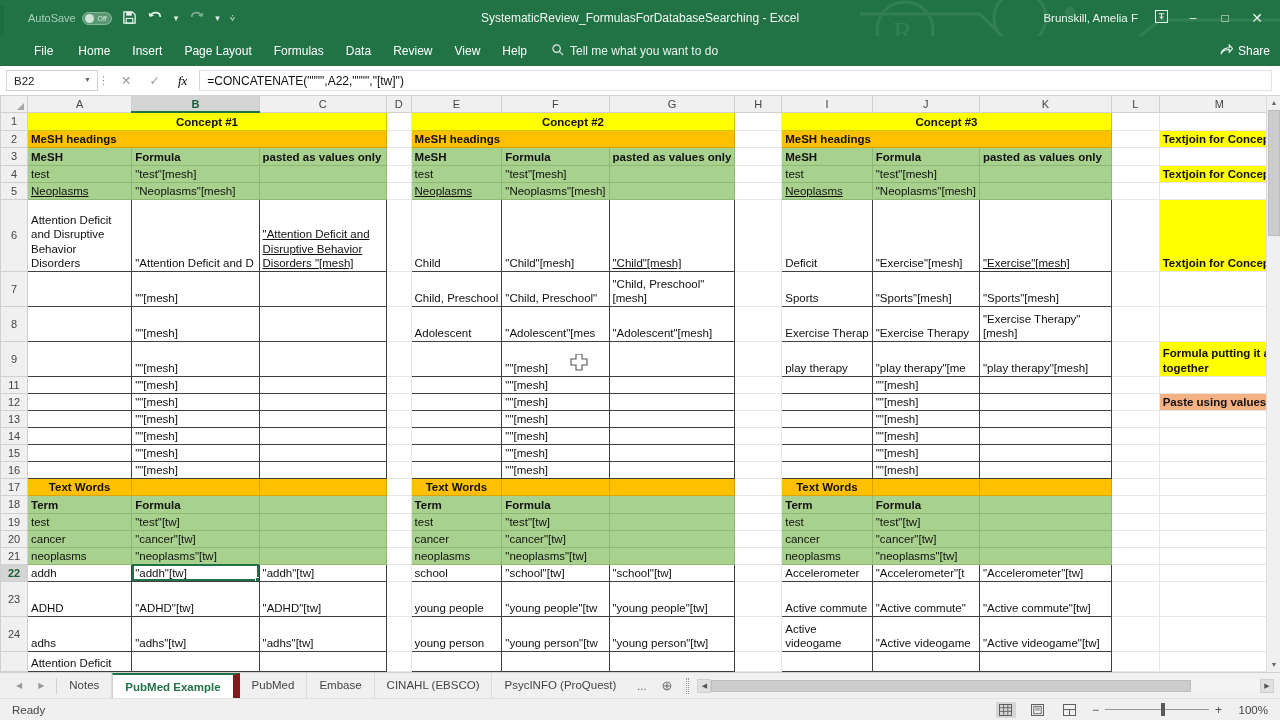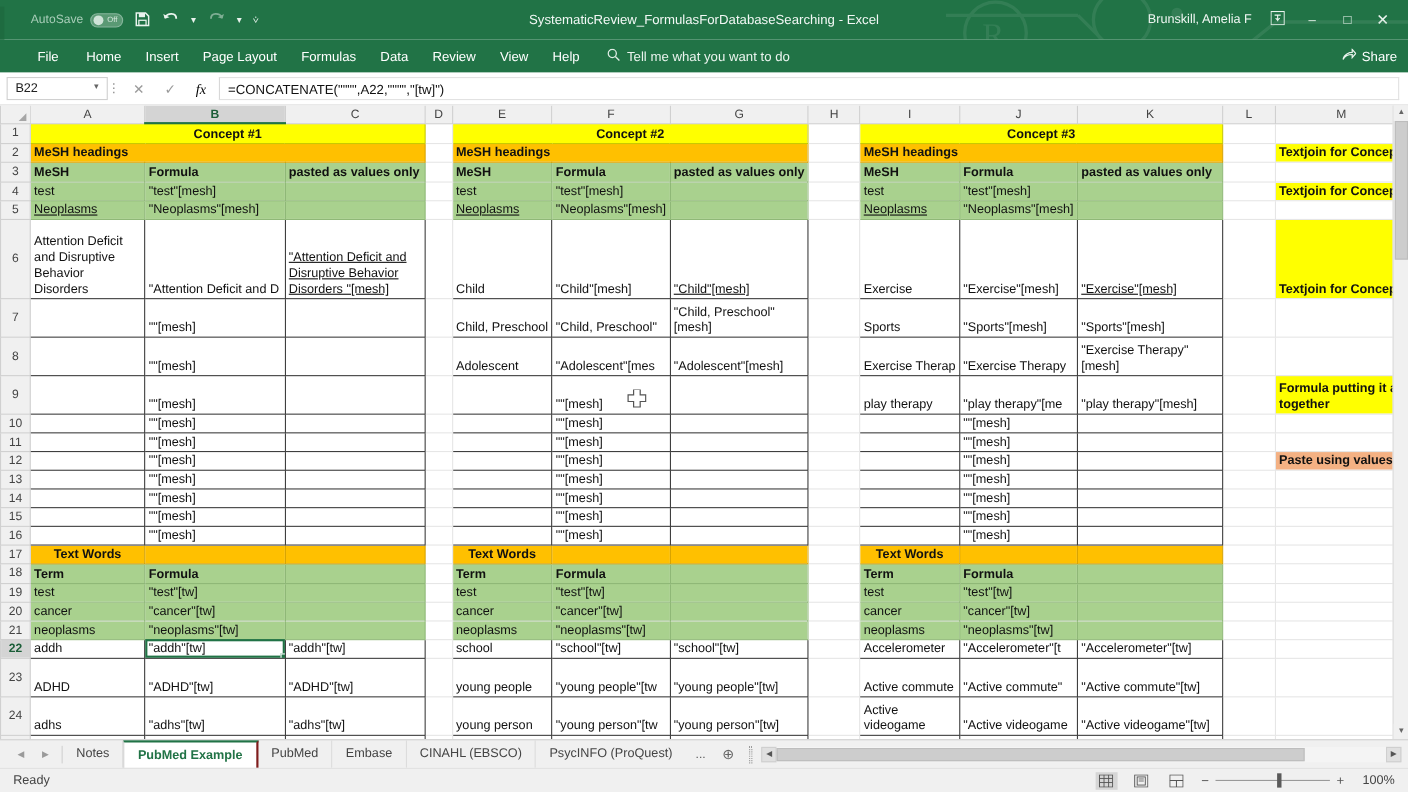--- a/index.html
+++ b/index.html
@@ -118,21 +118,21 @@
     position:absolute; left:0; top:672px; width:1280px; height:26px;
     background:#f0f0f0; border-top:1px solid #d0d0d0; display:flex; align-items:center;
   }
   .navarrows { display:flex; gap:16px; padding:0 12px 0 16px; color:#9a9a9a; font-size:8px; }
   .navsep { width:1px; height:16px; background:#d0d0d0; }
   .stab {
     font-size:11.5px; color:#444; padding:0 12px; height:25px; line-height:25px; white-space:nowrap;
     border-right:1px solid #dcdcdc;
   }
   .stab.active { background:#fff; color:#217346; font-weight:bold; border-top:2px solid #217346;
-    border-right:2px solid #7f1d1d; border-left:1px solid #d0d0d0; height:26px; line-height:24px; }
+    border-right:7px solid #7f1d1d; border-left:1px solid #d0d0d0; height:26px; line-height:24px; }
   .tabdots { font-size:11px; color:#555; padding:0 9px; }
   .addsheet { font-size:13px; color:#666; padding:0 6px; }
   .hsplit { width:3px; height:16px; border-left:1px dotted #9a9a9a; border-right:1px dotted #9a9a9a; margin:0 8px; }
   .hscroll { flex:1; height:14px; background:#f0f0f0; display:flex; align-items:center; margin-right:6px; }
   .hs-left, .hs-right { width:14px; height:14px; background:#e0e0e0; border:1px solid #cfcfcf; text-align:center; font-size:7px; color:#555; line-height:12px;}
   .hs-track { flex:1; height:14px; background:#f4f4f4; position:relative; }
   .hs-thumb { position:absolute; left:0; top:1px; width:480px; height:12px; background:#cdcdcd; border:1px solid #bdbdbd; }
 
   
   .statusbar {
@@ -374,21 +374,21 @@
       <tr style="height:72px">
         <td class="rowhdr vmid">6</td>
         <td class="cell wrap boxed vtop" style="padding-top:2px">Attention Deficit and Disruptive Behavior Disorders</td>
         <td class="cell boxed">"Attention Deficit and D</td>
         <td class="cell wrap boxed vtop link" style="padding-top:2px">"Attention Deficit and Disruptive Behavior Disorders "[mesh]</td>
         <td class="blank"></td>
         <td class="cell boxed">Child</td>
         <td class="cell boxed">"Child"[mesh]</td>
         <td class="cell boxed vtop link" style="padding-top:14px">"Child"[mesh]</td>
         <td class="blank"></td>
-        <td class="cell boxed">Exercise</td>
+        <td class="cell boxed">Deficit</td>
         <td class="cell boxed">"Exercise"[mesh]</td>
         <td class="cell boxed vtop link" style="padding-top:14px">"Exercise"[mesh]</td>
         <td class="blank"></td>
         <td class="cell annot-y vbot" style="vertical-align:bottom">Textjoin for Concep</td>
       </tr>
 
       <tr style="height:35px">
         <td class="rowhdr vmid">7</td>
         <td class="cell boxed"></td>
         <td class="cell boxed">""[mesh]</td>
@@ -432,36 +432,20 @@
         <td class="cell boxed">""[mesh]</td>
         <td class="cell boxed"></td>
         <td class="blank"></td>
         <td class="cell boxed">play therapy</td>
         <td class="cell boxed">"play therapy"[me</td>
         <td class="cell boxed">"play therapy"[mesh]</td>
         <td class="blank"></td>
         <td class="cell annot-y wrap vtop" style="line-height:1.3">Formula putting it a together</td>
       </tr>
 
-      <tr style="height:17px">
-        <td class="rowhdr">10</td>
-        <td class="cell boxed"></td>
-        <td class="cell boxed">""[mesh]</td>
-        <td class="cell boxed"></td>
-        <td class="blank"></td>
-        <td class="cell boxed"></td>
-        <td class="cell boxed">""[mesh]</td>
-        <td class="cell boxed"></td>
-        <td class="blank"></td>
-        <td class="cell boxed"></td>
-        <td class="cell boxed">""[mesh]</td>
-        <td class="cell boxed"></td>
-        <td class="blank"></td>
-        <td class="blank"></td>
-      </tr>
       <tr style="height:17px">
         <td class="rowhdr">11</td>
         <td class="cell boxed"></td>
         <td class="cell boxed">""[mesh]</td>
         <td class="cell boxed"></td>
         <td class="blank"></td>
         <td class="cell boxed"></td>
         <td class="cell boxed">""[mesh]</td>
         <td class="cell boxed"></td>
         <td class="blank"></td>

